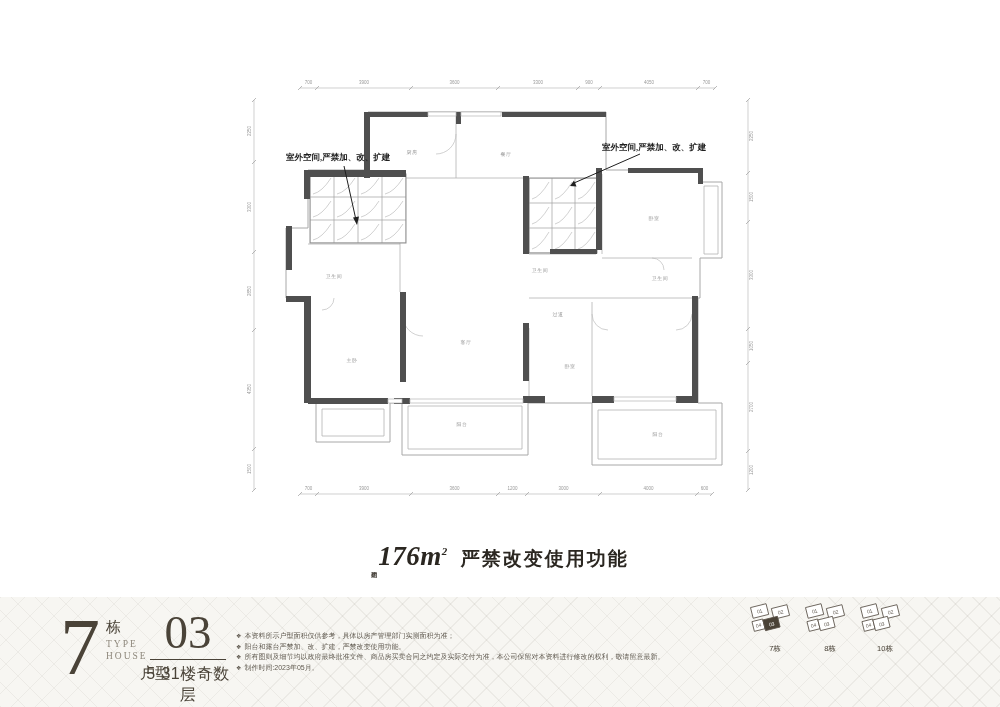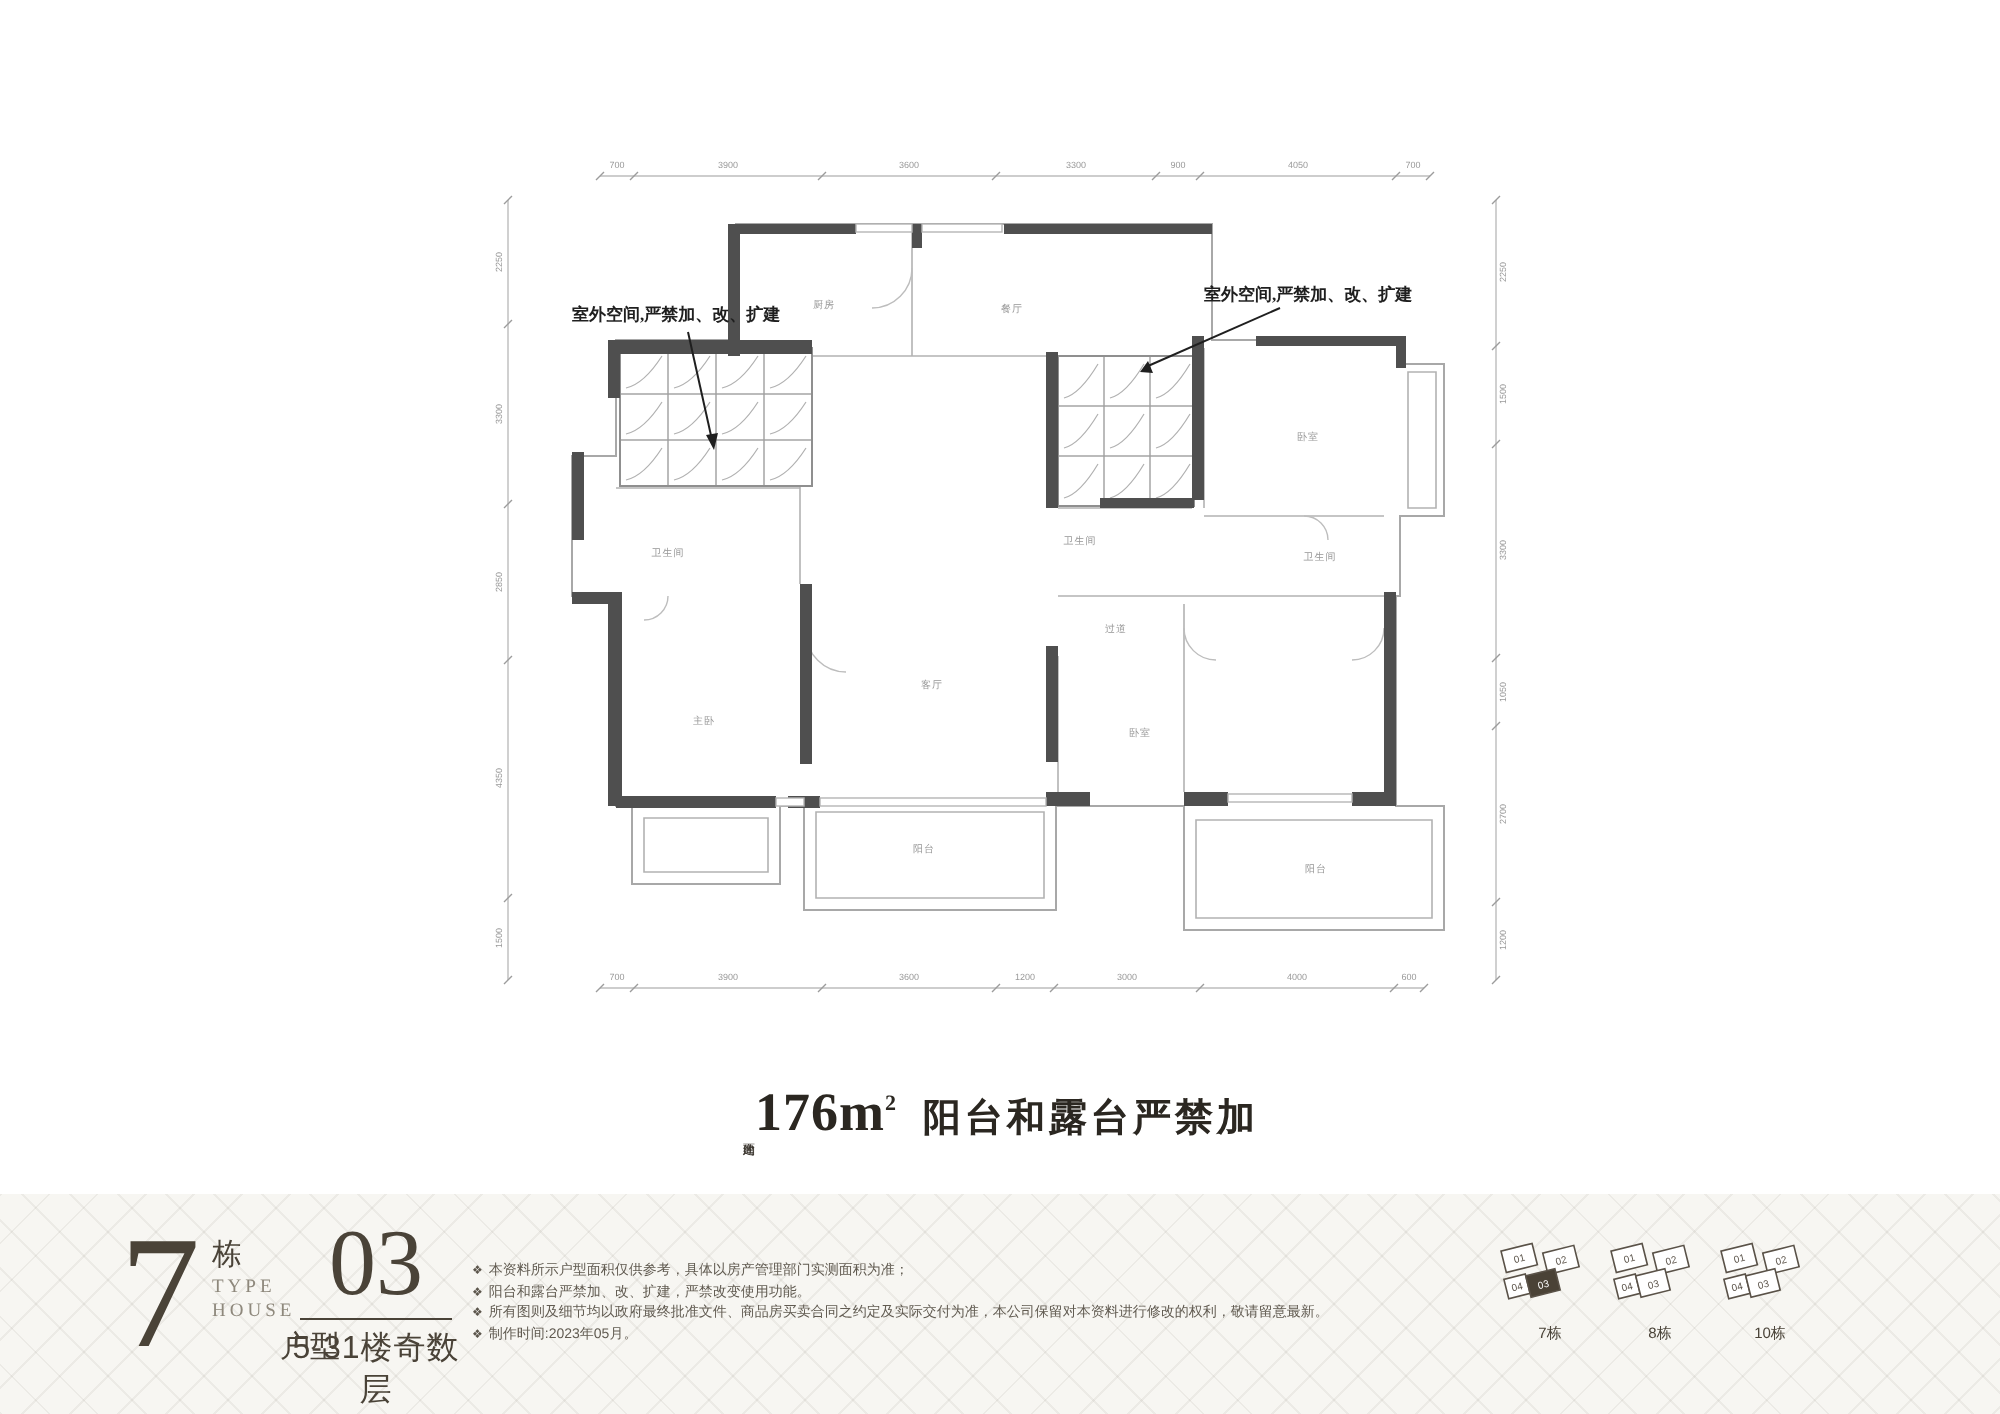--- a/index.html
+++ b/index.html
@@ -9,21 +9,21 @@
   .plan-svg{position:absolute;left:240px;top:70px;width:530px;height:440px;
             font-family:"Liberation Sans",sans-serif;}
   .ann-text{font-family:"Liberation Serif",serif;font-weight:bold;font-size:8.5px;fill:#1f1f1f;}
   .room-lab{font-size:5px;fill:#979797;letter-spacing:.5px;}
   .dim-num{font-size:4.5px;fill:#9a9a9a;}
   
   .title-row{position:absolute;left:0;top:541px;width:1000px;text-align:center;
              color:#2b2721;font-family:"Liberation Serif",serif;}
   .tprefix{display:inline-block;writing-mode:vertical-rl;text-orientation:upright;
            font-size:6px;line-height:1;vertical-align:-2px;margin-right:1px;color:#3a352e;}
-  .tarea{font-size:27px;font-weight:700;letter-spacing:.5px;}
+  .tarea{font-size:27px;font-weight:700;letter-spacing:.5px;font-style:italic;}
   .tarea sup{font-size:11px;}
   .tdesc{font-size:19px;font-weight:700;letter-spacing:2px;margin-left:13px;}
   
   .footer{position:absolute;left:0;top:597px;width:1000px;height:110px;
           background-color:#f7f6f2;
           background-image:
             repeating-linear-gradient(45deg, rgba(125,118,105,.09) 0 1px, transparent 1px 17px),
             repeating-linear-gradient(135deg, rgba(125,118,105,.09) 0 1px, transparent 1px 17px);}
   .block-badge{position:absolute;left:60px;top:8px;display:flex;color:#4a4338;}
   .big-num{font-family:"Liberation Serif",serif;font-size:80px;line-height:84px;font-weight:400;}
@@ -32,21 +32,21 @@
   .badge-col .en{font-size:9.5px;letter-spacing:2px;color:#8e887c;display:block;margin-top:2px;}
   .badge-col .hx{font-size:15px;display:block;margin-top:3px;margin-left:34px;}
   .unit-badge{position:absolute;left:146px;top:10px;width:84px;text-align:center;color:#4a4338;}
   .unit-num{font-family:"Liberation Serif",serif;font-size:47px;line-height:50px;}
   .unit-line{height:1px;background:#4a4338;margin:2px 4px 4px 4px;}
   .unit-floors{font-size:16px;letter-spacing:.5px;}
   .disc{position:absolute;left:236px;top:34px;color:#615b51;}
   .disc-row{display:flex;align-items:flex-start;line-height:10.5px;}
   .disc-bullet{font-size:6px;margin-right:3px;line-height:10.5px;color:#5c564c;}
   .disc-text{font-size:7px;}
-  .keyplans{position:absolute;left:748px;top:18px;display:flex;}
+  .keyplans{position:absolute;left:748px;top:0;display:flex;}
   .keyplan{width:54px;text-align:center;margin-right:1px;}
   .kp-svg{width:54px;height:46px;display:block;}
   .kp-label{font-size:7.5px;color:#4a4338;margin-top:1px;}
 </style>
 </head>
 <body>
 
 <div class="page">
 
   <svg class="plan-svg" viewBox="0 0 530 440">
@@ -188,21 +188,21 @@
       <polygon points="117,155 119,146.5 113,147.5" fill="#1f1f1f"></polygon>
     </g>
     <g>
       <text class="ann-text" x="362" y="80">室外空间,严禁加、改、扩建</text>
       <line x1="400" y1="84" x2="334" y2="113" stroke="#1f1f1f" stroke-width="1"></line>
       <polygon points="330,116 336.5,116.5 334,110.5" fill="#1f1f1f"></polygon>
     </g>
   </svg>
 
   <div class="title-row">
-    <span class="tprefix">建面约</span><span class="tarea"><span>176m</span><sup>2</sup></span><span class="tdesc">阳台和露台严禁加</span>
+    <span class="tprefix">建面约</span><span class="tarea"><span>176m</span><sup>2</sup></span><span class="tdesc">严禁改变使用功能</span>
   </div>
 
   <div class="footer">
 
     <div class="block-badge">
       <div class="big-num">7</div>
       <div class="badge-col">
         <span class="dong">栋</span>
         <span class="en">TYPE</span>
         <span class="en">HOUSE</span>

